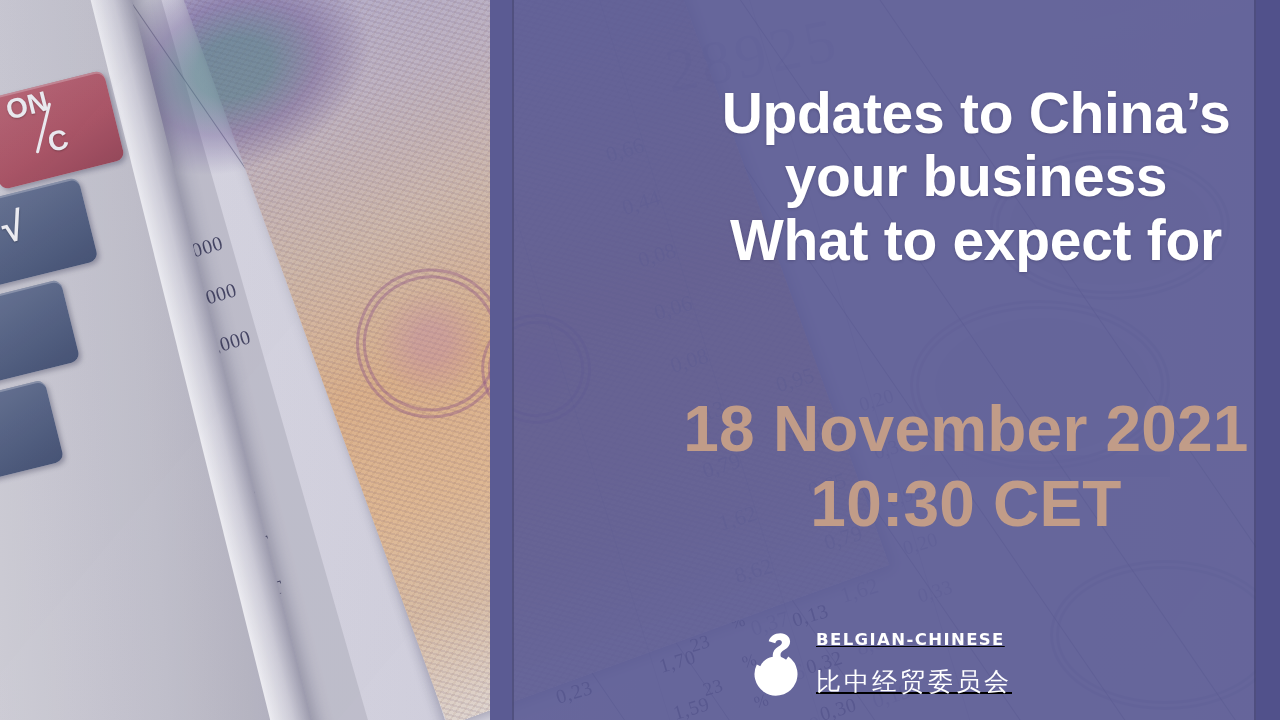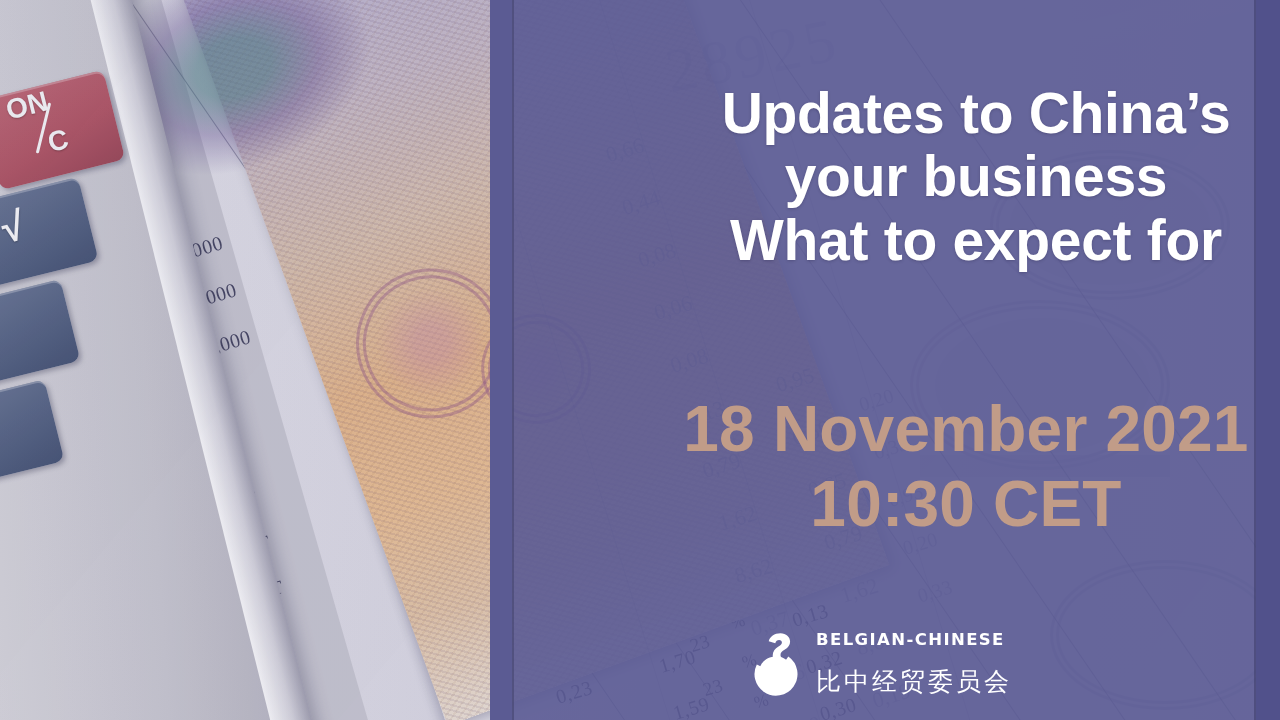--- a/index.html
+++ b/index.html
@@ -228,20 +228,21 @@
     line-height:1.18;
     letter-spacing:.2px;
   }
   .datetime .ln{display:block;}
 
   
   .logo{
     position:absolute;left:0;right:8px;bottom:24px;
     display:flex;justify-content:center;align-items:center;
     gap:16px;
+    text-decoration:underline;
   }
   .logoMark{width:50px;height:66px;flex:0 0 auto;}
   .logoText{display:flex;flex-direction:column;gap:1px;}
   .logoL1,.logoL2{
     color:#ffffff;
     font-size:16.5px;
     font-weight:700;
     letter-spacing:1.4px;
     line-height:1.12;
     font-family:"DejaVu Sans", sans-serif;

